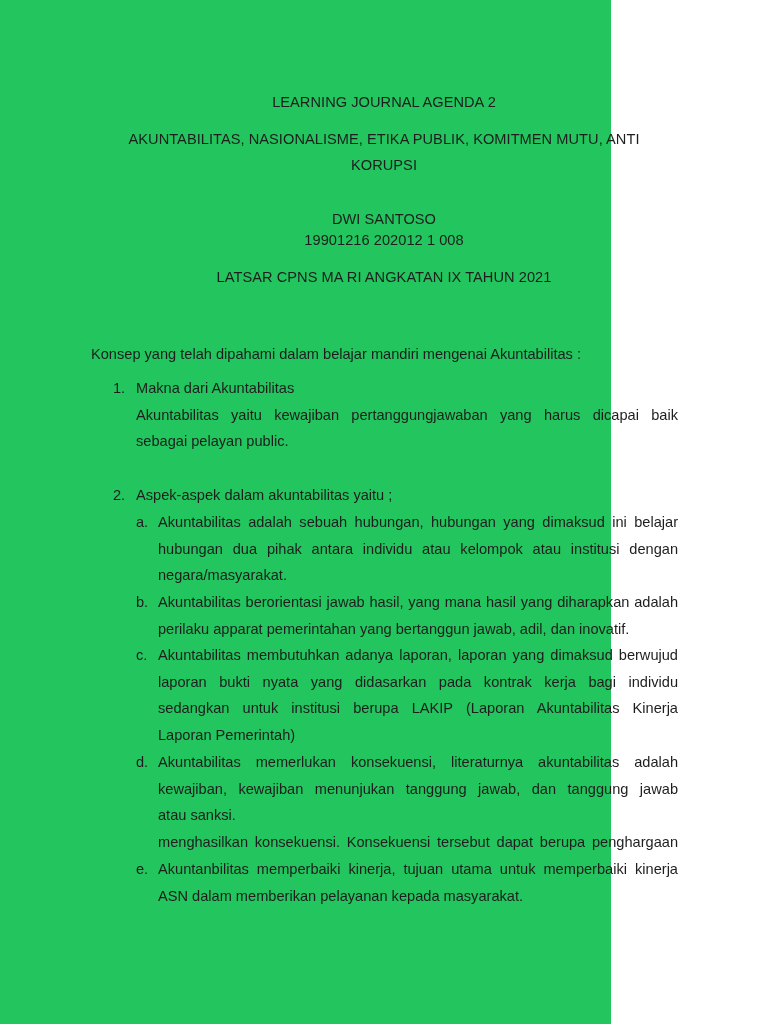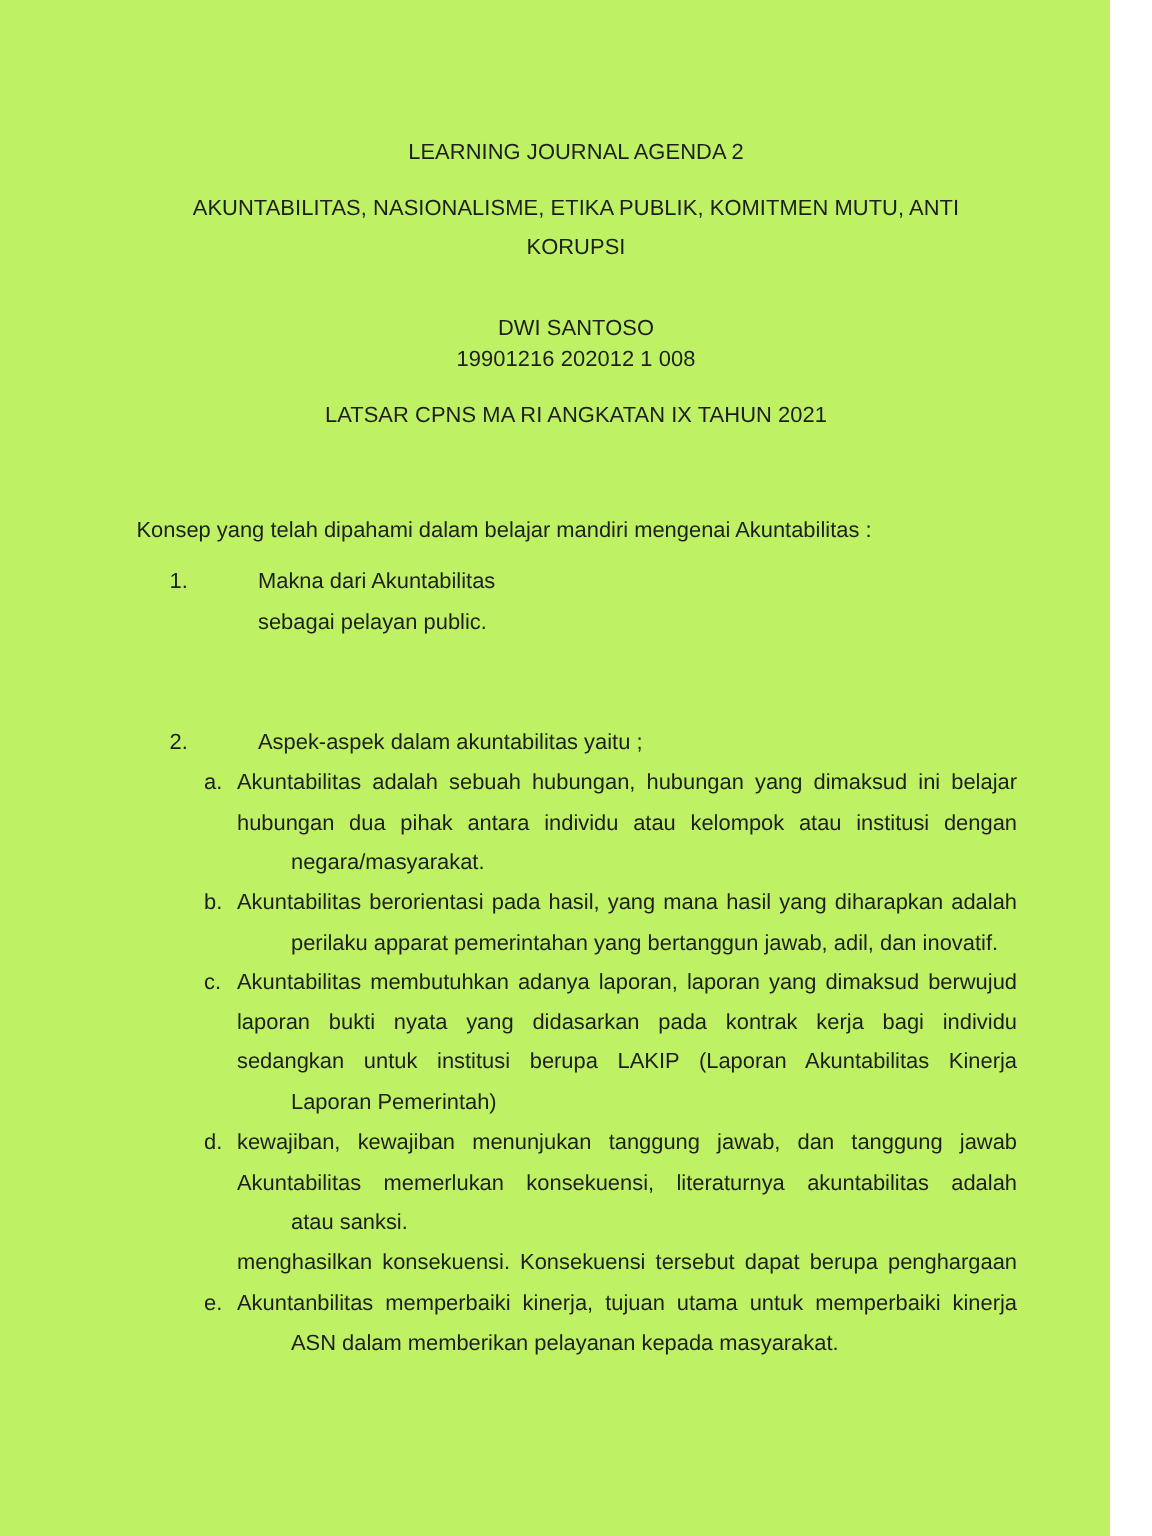--- a/index.html
+++ b/index.html
@@ -12,23 +12,23 @@
       height: 1024px;
       overflow: hidden;
       position: relative;
       font-family: "Liberation Sans", sans-serif;
       color: #1e1e1e;
     }
     .page {
       position: absolute;
       left: 0;
       top: 0;
-      width: 740px;
+      width: 611px;
       height: 1024px;
-      background: #bef264;
+      background: #22c55e;
     }
     .center-line {
       position: absolute;
       left: 90px;
       width: 588px;
       text-align: center;
       font-size: 14.6px;
       line-height: 26px;
       letter-spacing: 0.05px;
     }
@@ -50,73 +50,73 @@
       line-height: 26.6px;
     }
     .line {
       display: block;
       text-align: justify;
       text-align-last: justify;
       white-space: normal;
     }
     .line.last {
       text-align-last: left;
-      margin-left: 36px;
     }
   </style>
 </head>
 <body>
 
 <div class="page">
 
   <div class="center-line" style="top:89px;">LEARNING JOURNAL AGENDA 2</div>
   <div class="center-line" style="top:126px;">AKUNTABILITAS, NASIONALISME, ETIKA PUBLIK, KOMITMEN MUTU, ANTI</div>
   <div class="center-line" style="top:152px;">KORUPSI</div>
   <div class="center-line" style="top:206px;">DWI SANTOSO</div>
   <div class="center-line" style="top:227px;">19901216 202012 1 008</div>
   <div class="center-line" style="top:264px;">LATSAR CPNS MA RI ANGKATAN IX TAHUN 2021</div>
 
   <div class="intro">Konsep yang telah dipahami dalam belajar mandiri mengenai Akuntabilitas :</div>
 
   <div class="marker" style="left:113px; top:375px;">1.</div>
   <div class="list-block" style="left:136px; top:375px; width:542px;">
     <span class="line last">Makna dari Akuntabilitas</span>
+    <span class="line">Akuntabilitas yaitu kewajiban pertanggungjawaban yang harus dicapai baik</span>
     <span class="line last">sebagai pelayan public.</span>
   </div>
 
   <div class="marker" style="left:113px; top:482px;">2.</div>
   <div class="list-block" style="left:136px; top:482px; width:542px;">
     <span class="line last">Aspek-aspek dalam akuntabilitas yaitu ;</span>
   </div>
 
   <div class="marker" style="left:136px; top:509px;">a.</div>
   <div class="list-block" style="left:158px; top:509px; width:520px;">
     <span class="line">Akuntabilitas adalah sebuah hubungan, hubungan yang dimaksud ini belajar</span>
     <span class="line">hubungan dua pihak antara individu atau kelompok atau institusi dengan</span>
     <span class="line last">negara/masyarakat.</span>
   </div>
 
   <div class="marker" style="left:136px; top:589px;">b.</div>
   <div class="list-block" style="left:158px; top:589px; width:520px;">
-    <span class="line">Akuntabilitas berorientasi pada hasil, yang mana hasil yang diharapkan adalah</span>
+    <span class="line">Akuntabilitas berorientasi jawab hasil, yang mana hasil yang diharapkan adalah</span>
     <span class="line last">perilaku apparat pemerintahan yang bertanggun jawab, adil, dan inovatif.</span>
   </div>
 
   <div class="marker" style="left:136px; top:642px;">c.</div>
   <div class="list-block" style="left:158px; top:642px; width:520px;">
     <span class="line">Akuntabilitas membutuhkan adanya laporan, laporan yang dimaksud berwujud</span>
     <span class="line">laporan bukti nyata yang didasarkan pada kontrak kerja bagi individu</span>
     <span class="line">sedangkan untuk institusi berupa LAKIP (Laporan Akuntabilitas Kinerja</span>
     <span class="line last">Laporan Pemerintah)</span>
   </div>
 
   <div class="marker" style="left:136px; top:749px;">d.</div>
   <div class="list-block" style="left:158px; top:749px; width:520px;">
+    <span class="line">Akuntabilitas memerlukan konsekuensi, literaturnya akuntabilitas adalah</span>
     <span class="line">kewajiban, kewajiban menunjukan tanggung jawab, dan tanggung jawab</span>
-    <span class="line">Akuntabilitas memerlukan konsekuensi, literaturnya akuntabilitas adalah</span>
     <span class="line last">atau sanksi.</span>
     <span class="line">menghasilkan konsekuensi. Konsekuensi tersebut dapat berupa penghargaan</span>
   </div>
 
   <div class="marker" style="left:136px; top:856px;">e.</div>
   <div class="list-block" style="left:158px; top:856px; width:520px;">
     <span class="line">Akuntanbilitas memperbaiki kinerja, tujuan utama untuk memperbaiki kinerja</span>
     <span class="line last">ASN dalam memberikan pelayanan kepada masyarakat.</span>
   </div>
 

